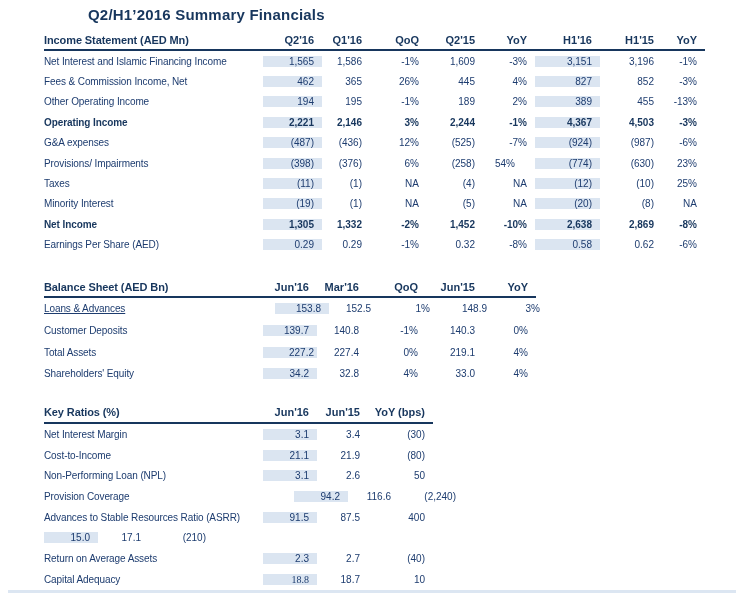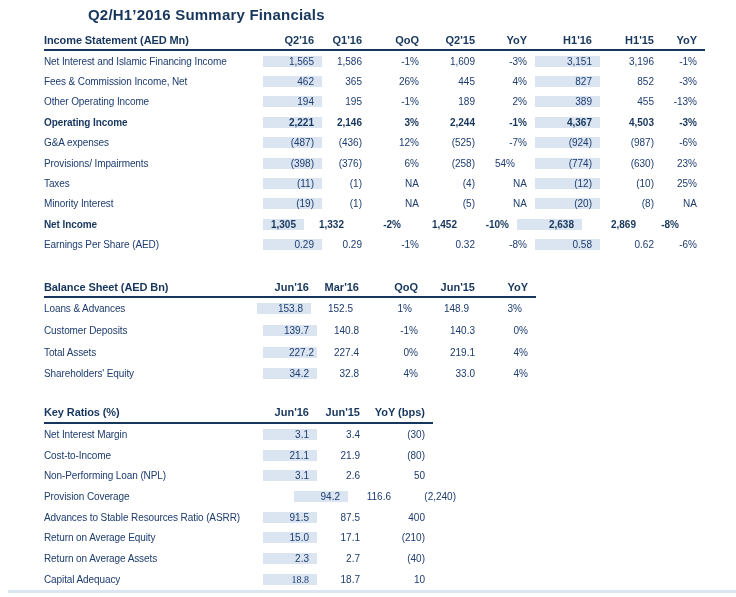--- a/index.html
+++ b/index.html
@@ -149,21 +149,21 @@
       <div class="cell" style="width: 48px;">(1)</div>
       <div class="cell" style="width: 57px;">NA</div>
       <div class="cell" style="width: 56px;">(5)</div>
       <div class="cell" style="width: 52px;">NA</div>
       <div class="cell hl" style="width: 65px;">(20)</div>
       <div class="cell" style="width: 62px;">(8)</div>
       <div class="cell" style="width: 43px;">NA</div>
     </div>
     <div class="trow bold">
       <div class="cell label" style="width: 219px;">Net Income</div>
-      <div class="cell hl" style="width: 41px;">1,305</div>
+      <div class="cell hl" style="width: 59px;">1,305</div>
       <div class="cell" style="width: 48px;">1,332</div>
       <div class="cell" style="width: 57px;">-2%</div>
       <div class="cell" style="width: 56px;">1,452</div>
       <div class="cell" style="width: 52px;">-10%</div>
       <div class="cell hl" style="width: 65px;">2,638</div>
       <div class="cell" style="width: 62px;">2,869</div>
       <div class="cell" style="width: 43px;">-8%</div>
     </div>
     <div class="trow">
       <div class="cell label" style="width: 219px;">Earnings Per Share (AED)</div>
@@ -181,21 +181,21 @@
 <div class="fin-table t-balance">
     <div class="thead">
       <div class="cell label" style="width: 219px;">Balance Sheet (AED Bn)</div>
       <div class="cell" style="width: 54px;">Jun'16</div>
       <div class="cell" style="width: 50px;">Mar'16</div>
       <div class="cell" style="width: 59px;">QoQ</div>
       <div class="cell" style="width: 57px;">Jun'15</div>
       <div class="cell" style="width: 53px;">YoY</div>
     </div>
     <div class="trow">
-      <div class="cell label" style="width: 213px;">Loans &amp; Advances</div>
+      <div class="cell label" style="width: 231px; text-decoration: underline;">Loans &amp; Advances</div>
       <div class="cell hl" style="width: 54px;">153.8</div>
       <div class="cell" style="width: 50px;">152.5</div>
       <div class="cell" style="width: 59px;">1%</div>
       <div class="cell" style="width: 57px;">148.9</div>
       <div class="cell" style="width: 53px;">3%</div>
     </div>
     <div class="trow">
       <div class="cell label" style="width: 219px;">Customer Deposits</div>
       <div class="cell hl" style="width: 54px;">139.7</div>
       <div class="cell" style="width: 50px;">140.8</div>
@@ -252,21 +252,20 @@
       <div class="cell" style="width: 51px;">116.6</div>
       <div class="cell" style="width: 65px;">(2,240)</div>
     </div>
     <div class="trow">
       <div class="cell label" style="width: 219px;">Advances to Stable Resources Ratio (ASRR)</div>
       <div class="cell hl" style="width: 54px;">91.5</div>
       <div class="cell" style="width: 51px;">87.5</div>
       <div class="cell" style="width: 65px;">400</div>
     </div>
     <div class="trow">
-      <div class="cell label" style="width: 219px;">Return on Average Equity</div>
       <div class="cell hl" style="width: 54px;">15.0</div>
       <div class="cell" style="width: 51px;">17.1</div>
       <div class="cell" style="width: 65px;">(210)</div>
     </div>
     <div class="trow">
       <div class="cell label" style="width: 219px;">Return on Average Assets</div>
       <div class="cell hl" style="width: 54px;">2.3</div>
       <div class="cell" style="width: 51px;">2.7</div>
       <div class="cell" style="width: 65px;">(40)</div>
     </div>

